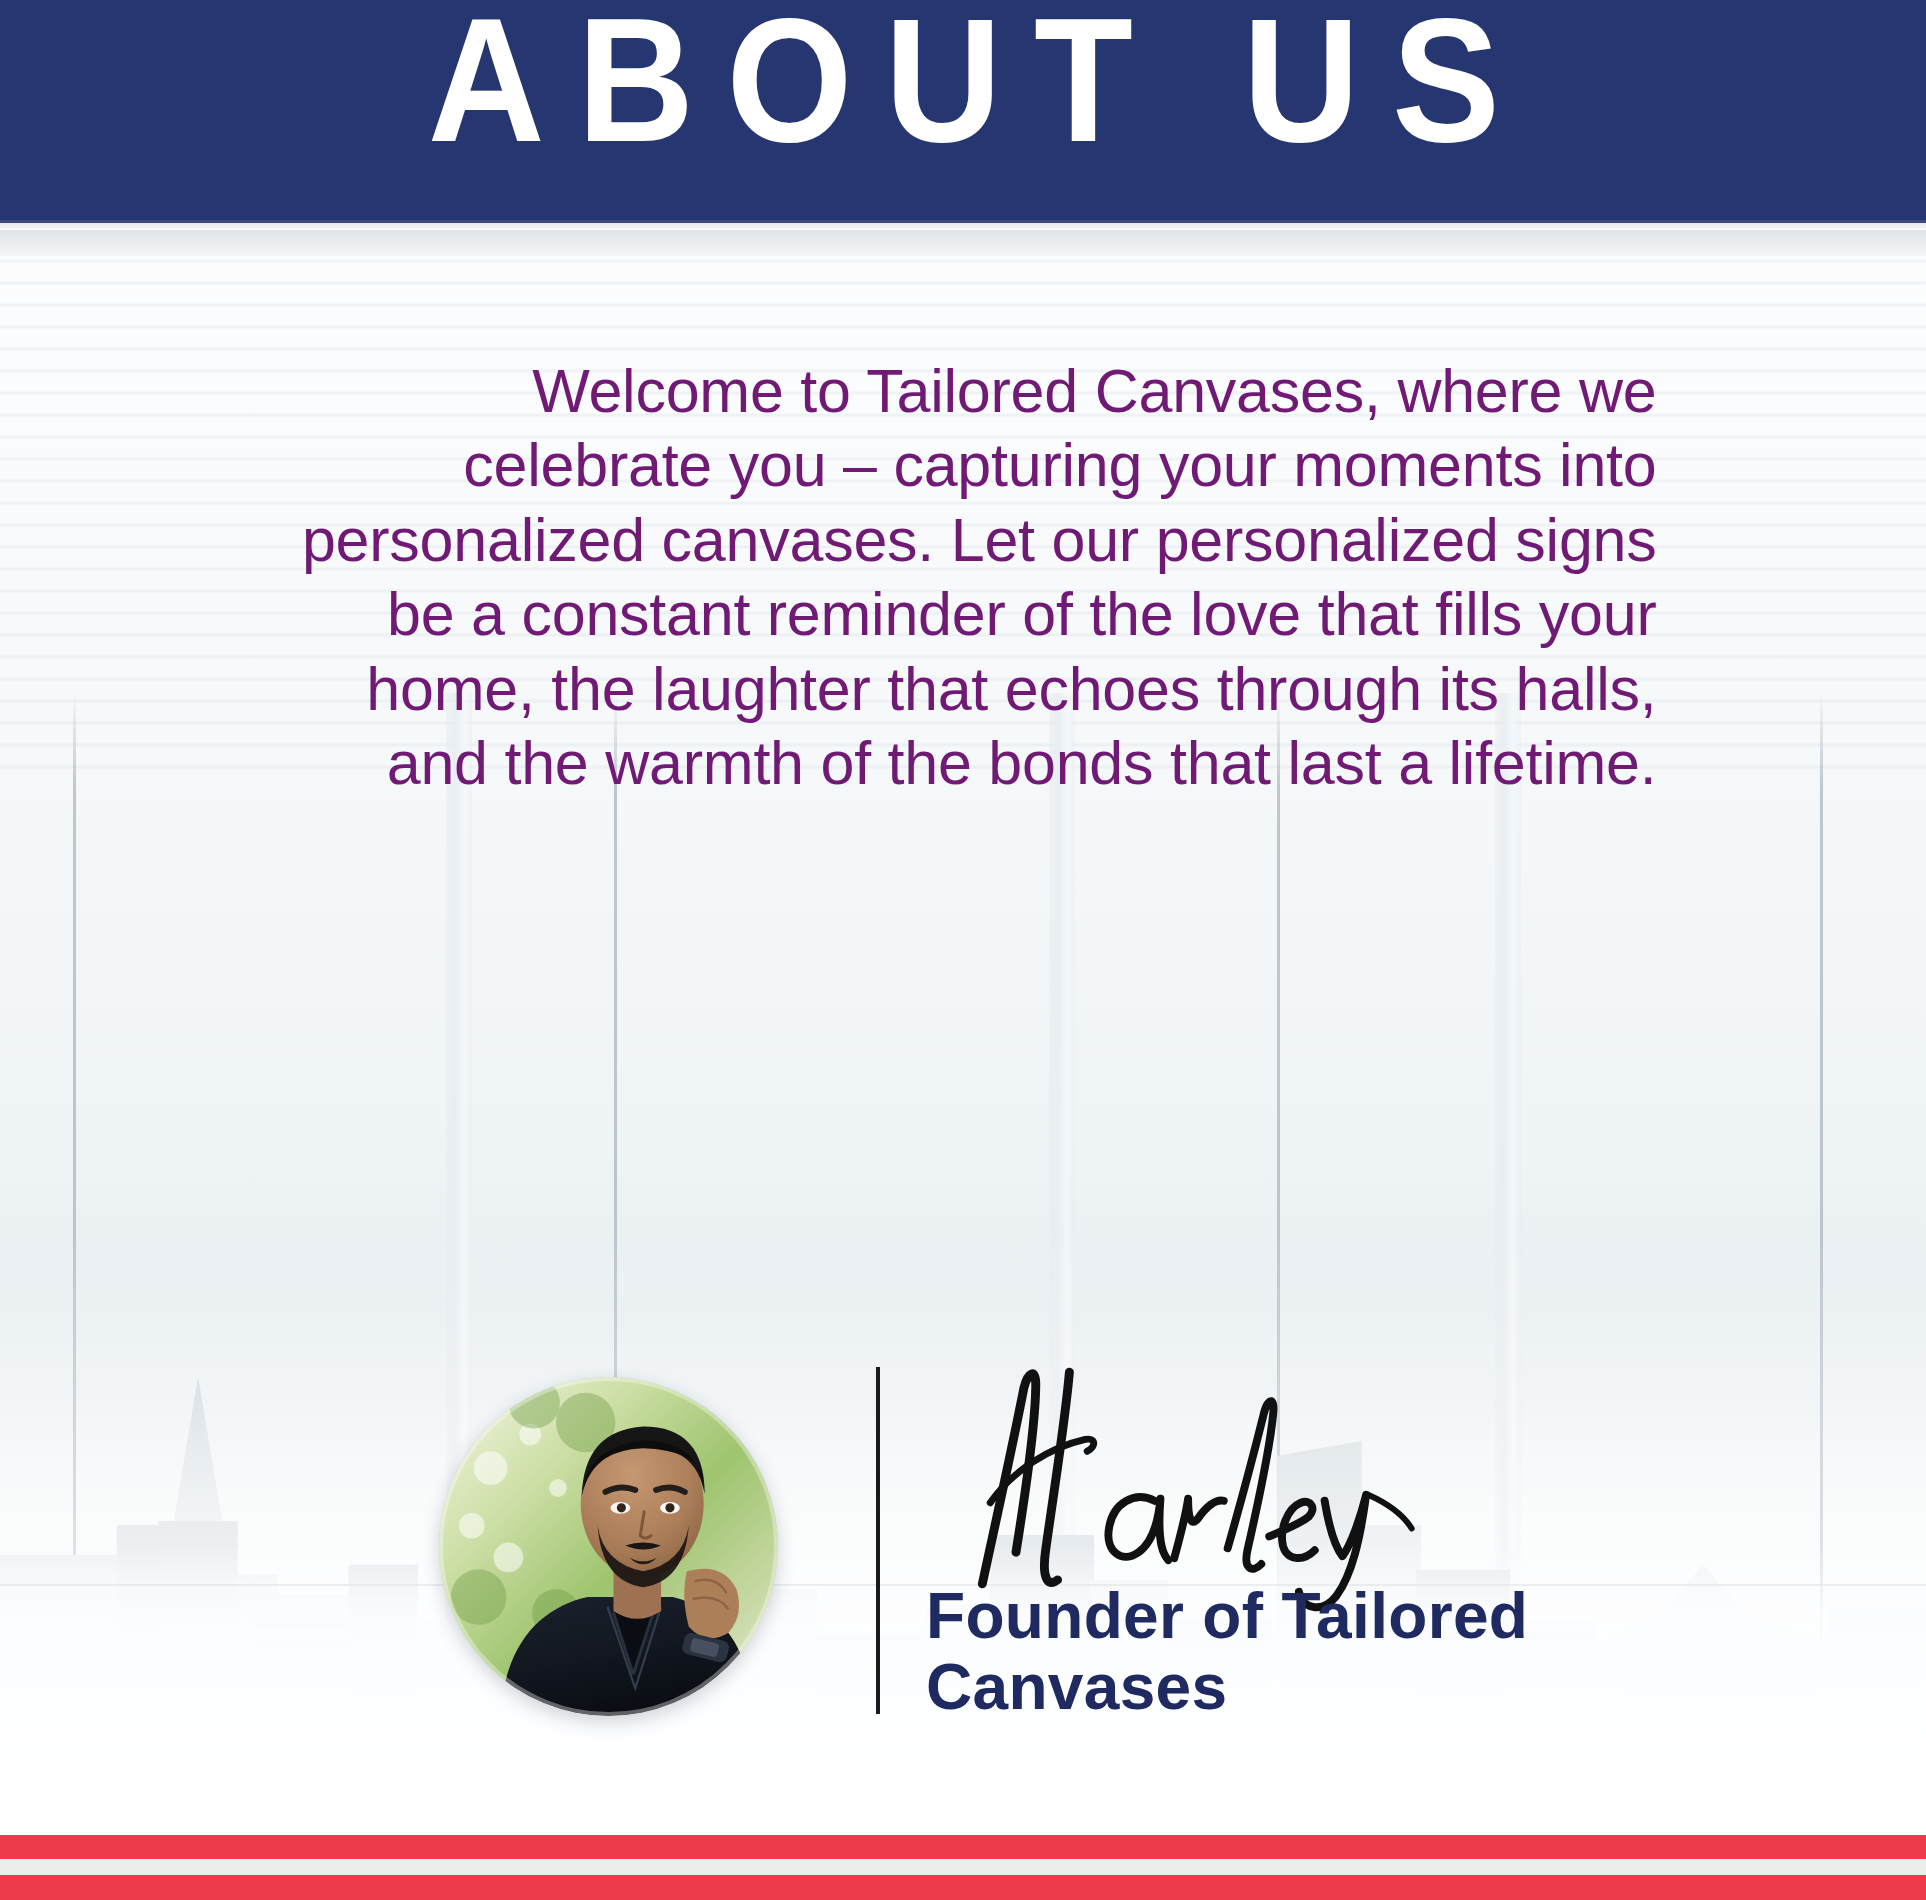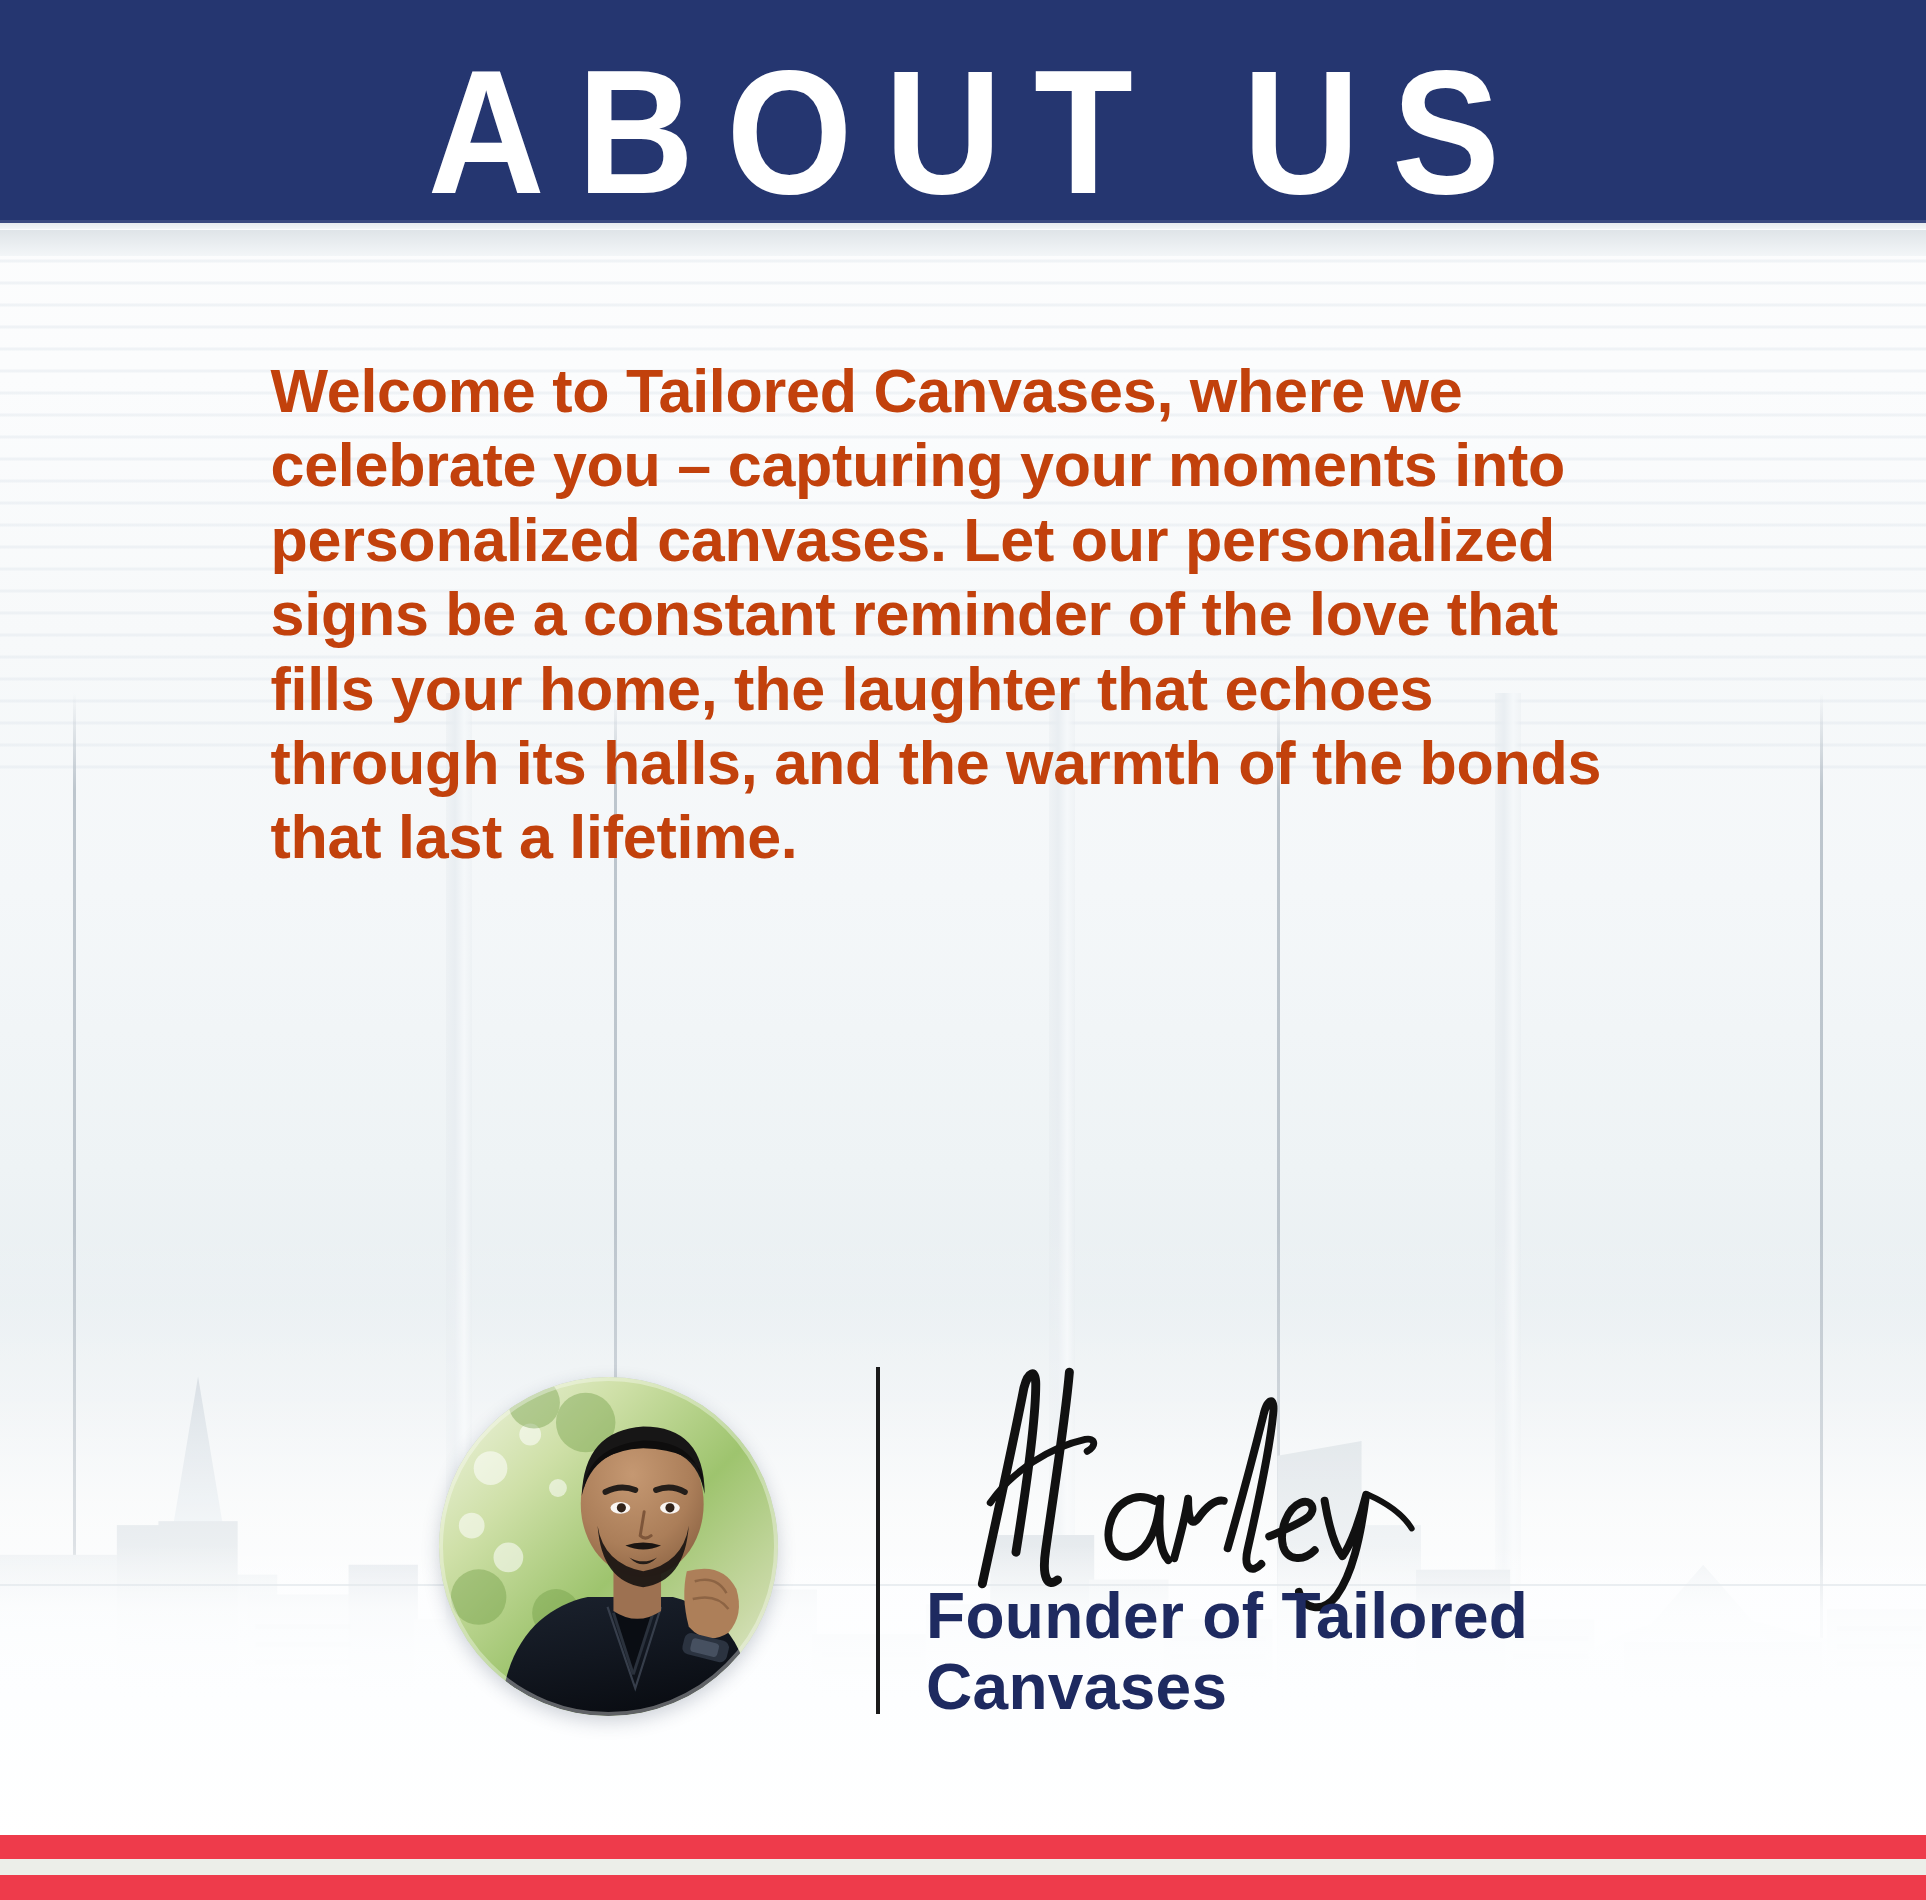--- a/index.html
+++ b/index.html
@@ -103,21 +103,21 @@
   }
 
   
   .header-band {
     position: absolute;
     left: 0; right: 0;
     top: 0;
     height: 220px;
     background: #253670;
     display: flex;
-    align-items: flex-end;
+    align-items: flex-start;
     justify-content: center;
   }
   .header-underline {
     position: absolute;
     left: 0; right: 0;
     top: 220px;
     height: 9px;
     background: linear-gradient(to bottom, #3c4a80 0%, #3c4a80 38%, #e9ecef 38%, #f4f6f8 100%);
   }
   .header-title {
@@ -133,26 +133,26 @@
     margin-top: -8px;
   }
 
   
   .copy {
     position: absolute;
     left: 50%;
     transform: translateX(-50%);
     top: 354px;
     width: 1386px;
-    text-align: left;
-    color: #c2410c;
+    text-align: right;
+    color: #701a75;
     font-family: "Liberation Sans", sans-serif;
     font-size: 61px;
     line-height: 1.22;
-    font-weight: 700;
+    font-weight: 400;
     letter-spacing: -0.004em;
   }
   .copy p { margin: 0; }
   .copy .gap { height: 87px; }
 
   
   .sig-block {
     position: absolute;
     left: 0; right: 0;
     bottom: 149px;

